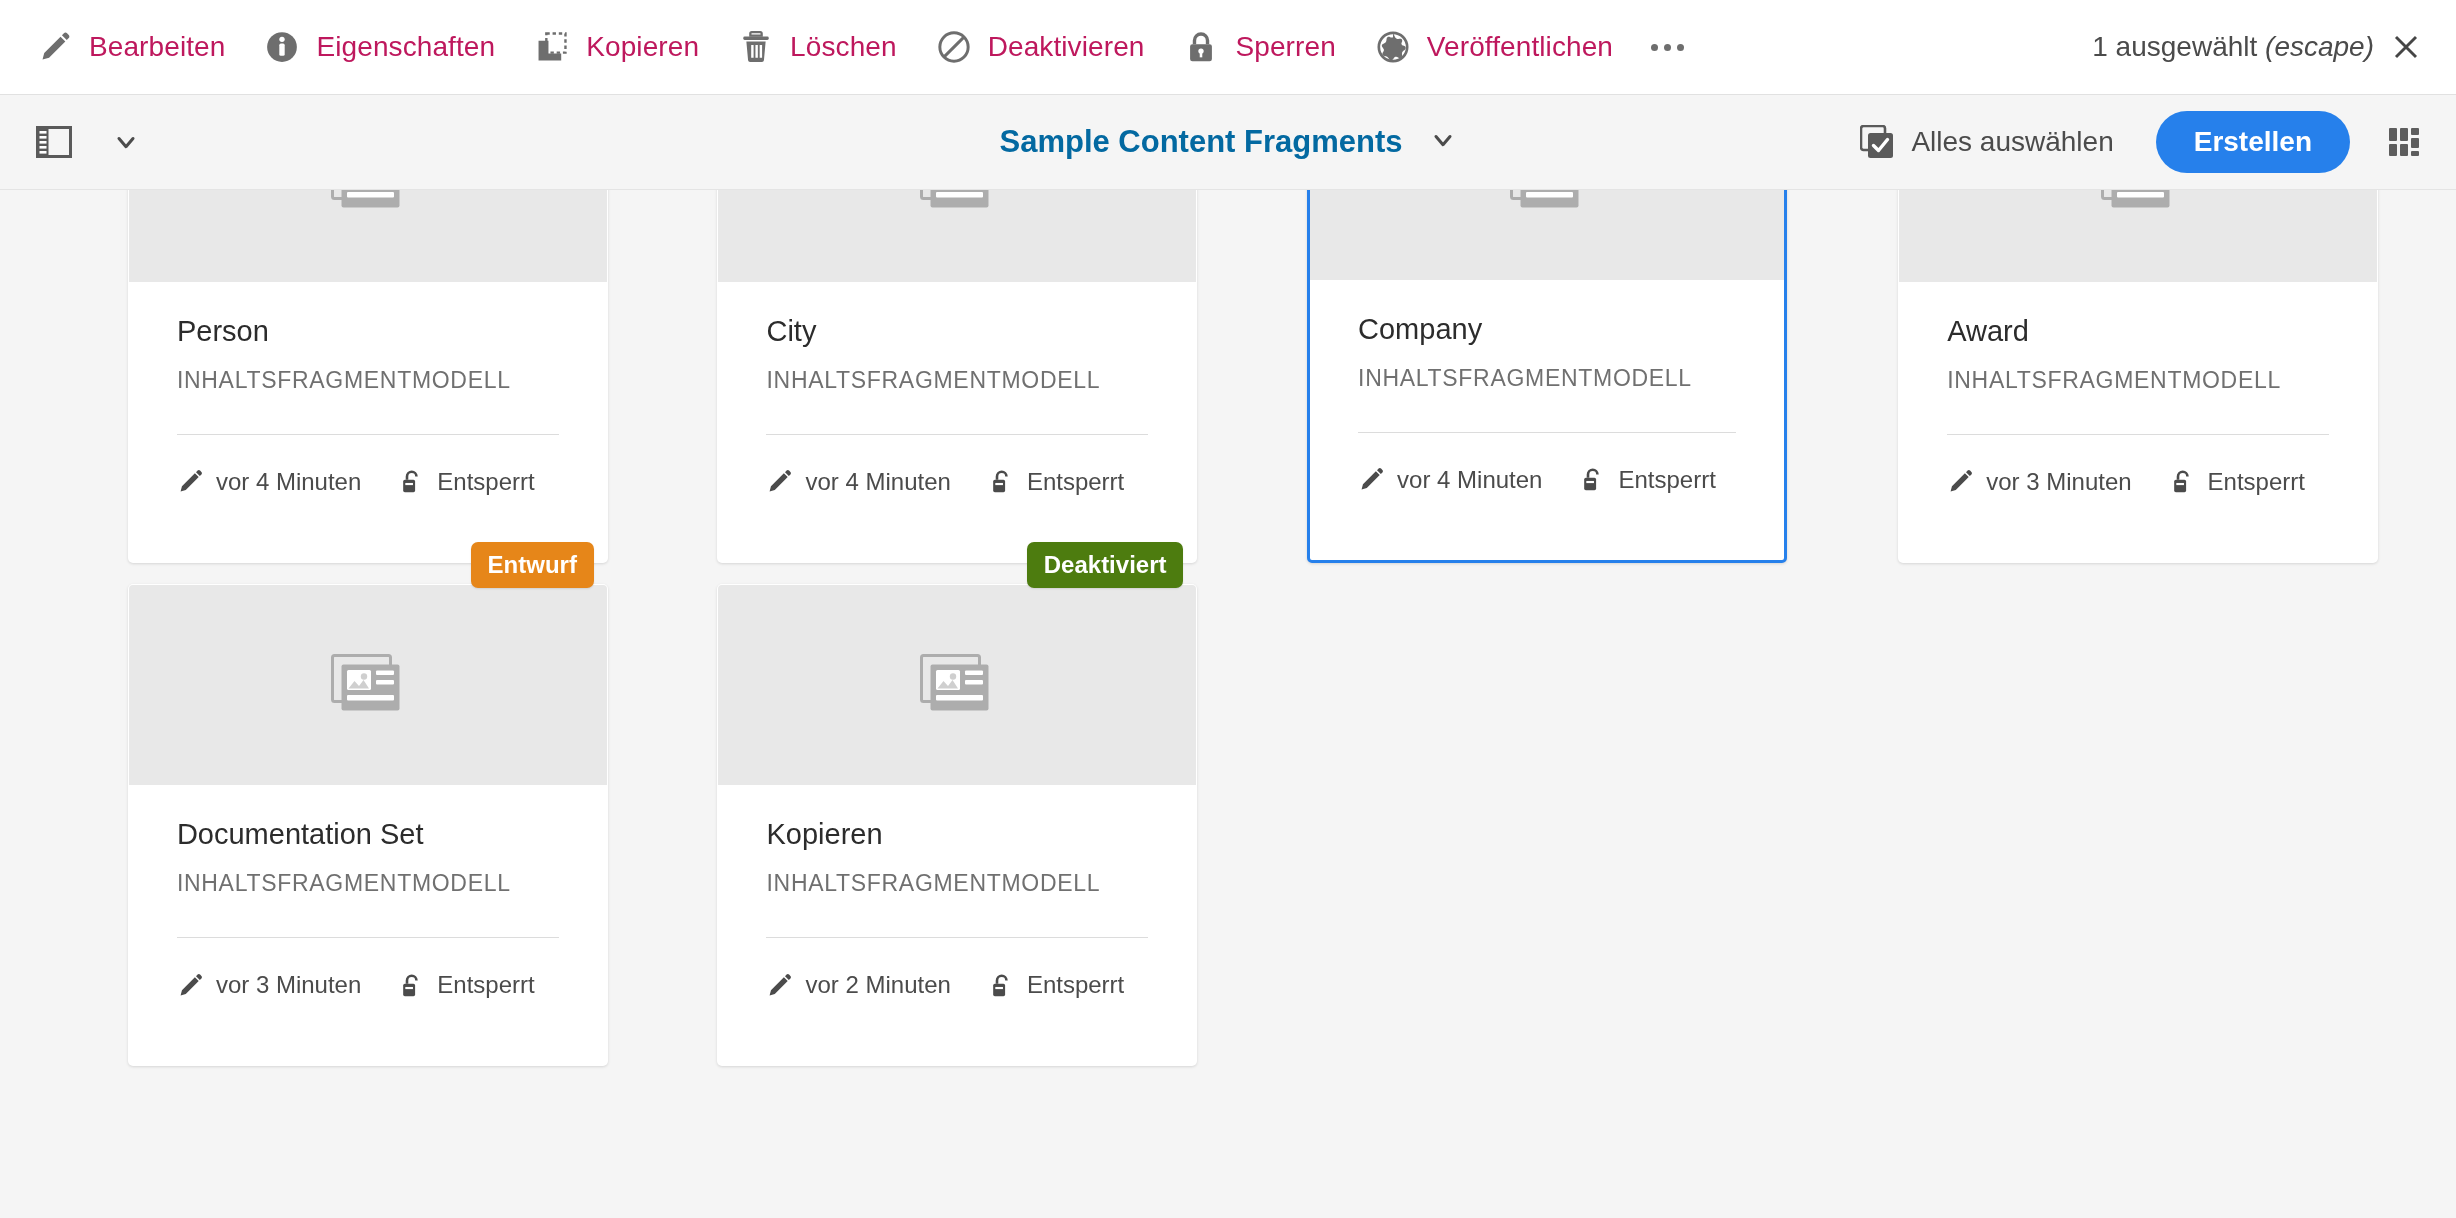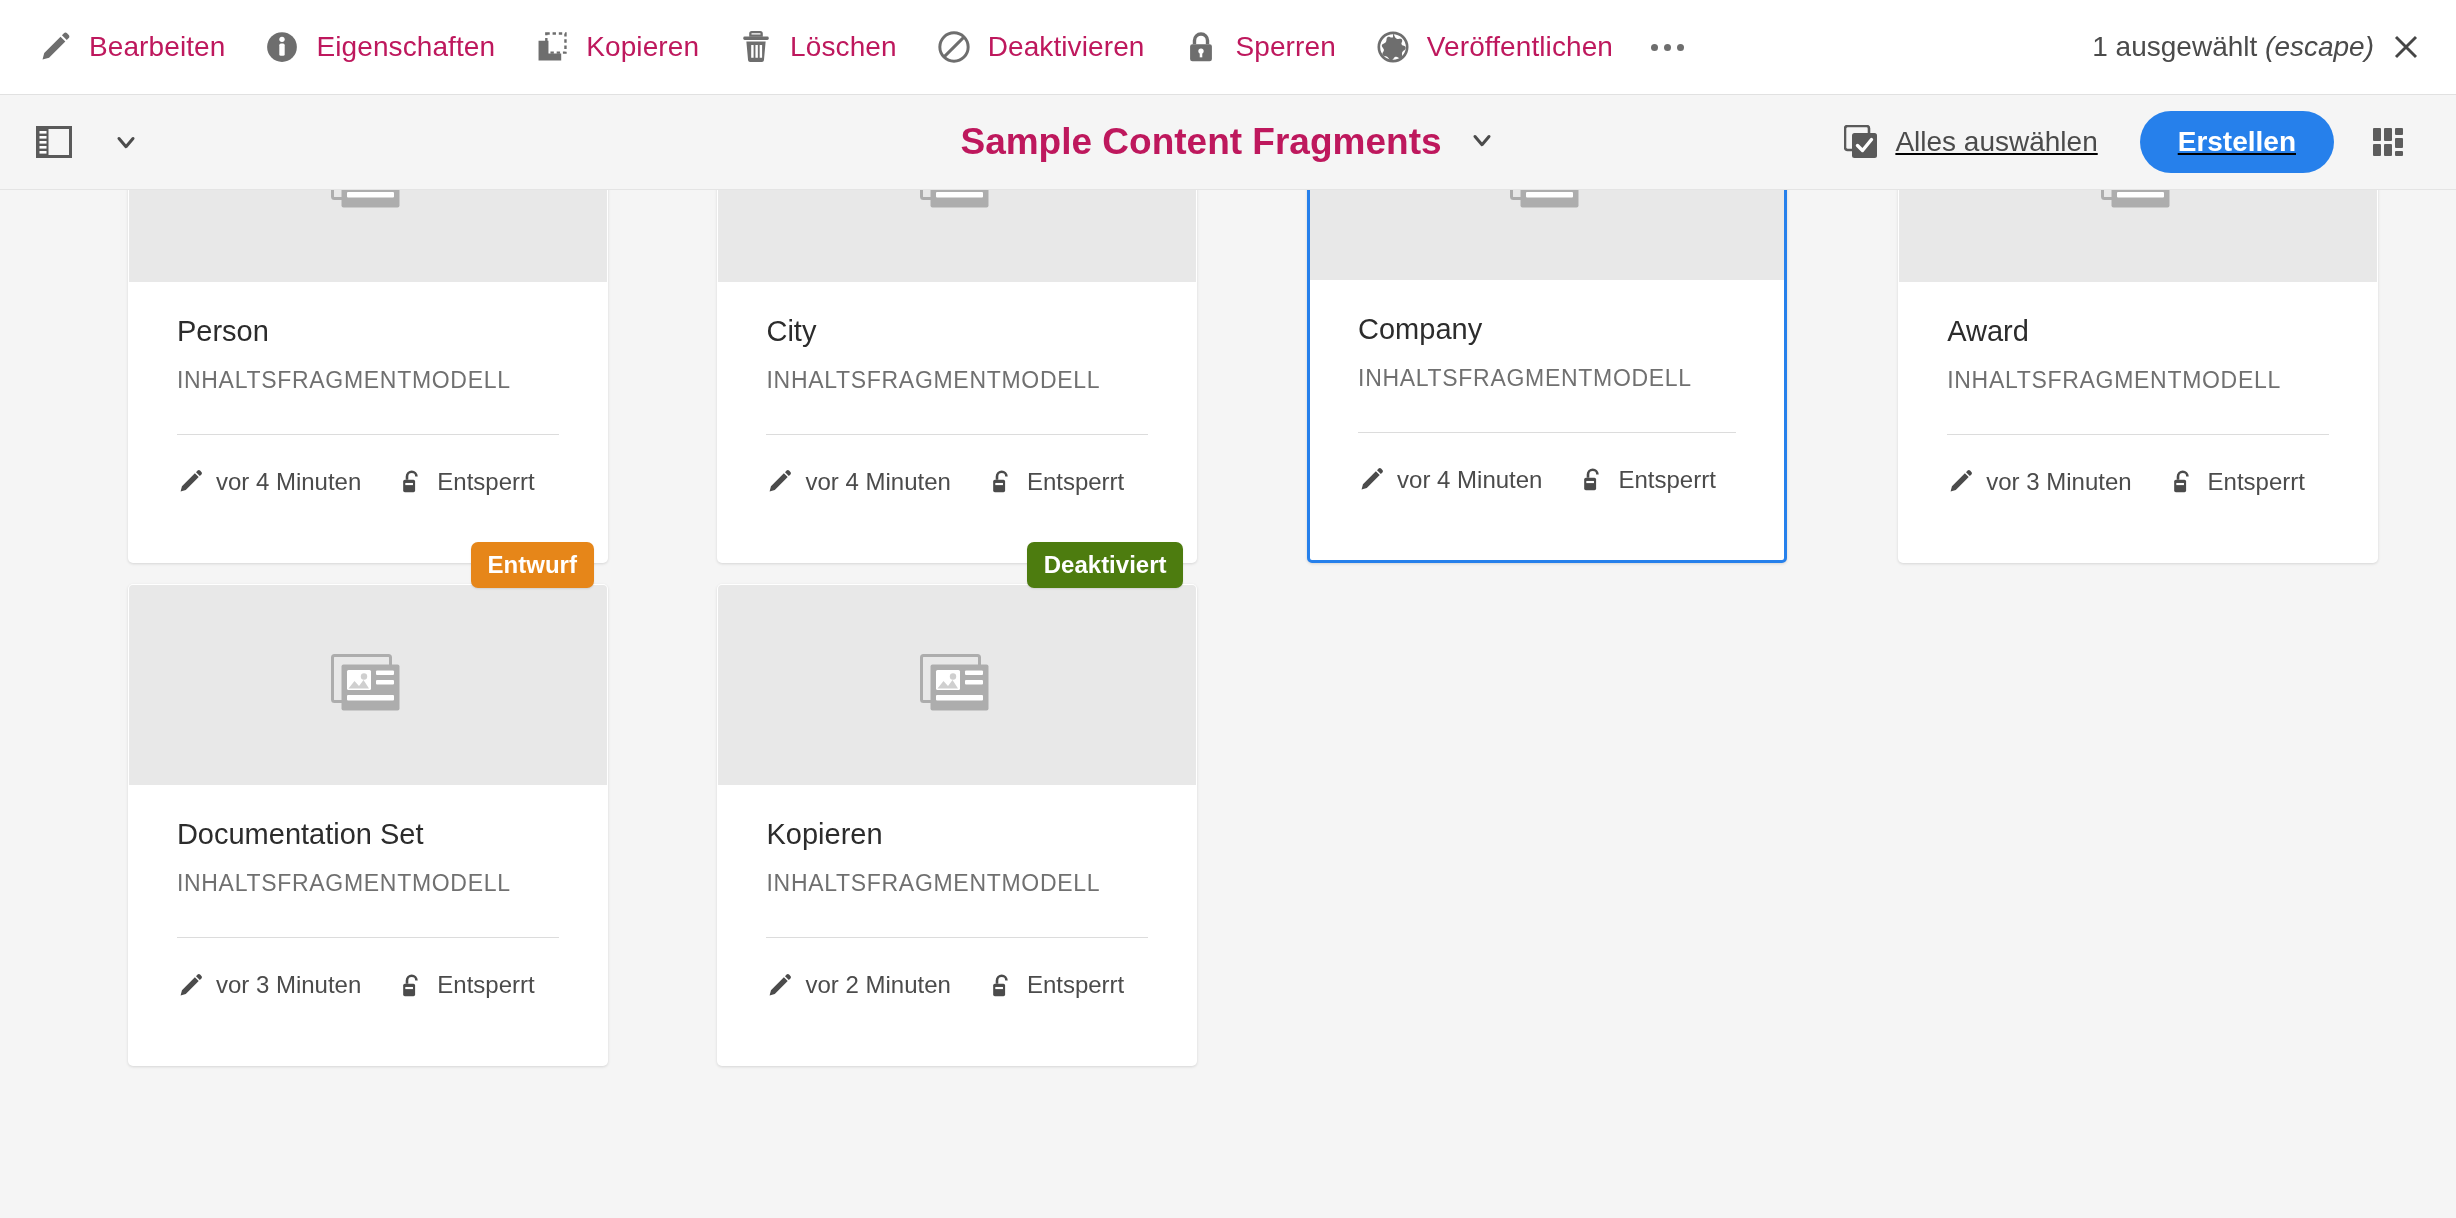--- a/index.html
+++ b/index.html
@@ -59,28 +59,28 @@
   }
   #rail-icon svg { width: 36px; height: 34px; }
   .chev svg { width: 28px; height: 28px; fill: none; stroke: #4b4b4b; stroke-width: 2.6; stroke-linecap: round; stroke-linejoin: round; }
 
   #title-zone {
     position: absolute; left: 0; right: 0; top: 0; bottom: 0;
     display: flex; align-items: center; justify-content: center;
     gap: 26px; pointer-events: none;
   }
   #header-title {
-    font-size: 37px; font-weight: bold; color: #be185d;
+    font-size: 31px; font-weight: bold; color: #0369a1;
     pointer-events: auto; cursor: default;
   }
   #title-chev { pointer-events: auto; cursor: pointer; }
 
   #header-right {
     margin-left: auto; display: flex; align-items: center;
-    gap: 26px; padding-right: 40px; z-index: 2; text-decoration: underline;
+    gap: 26px; padding-right: 24px; z-index: 2;
   }
   #select-all {
     display: flex; align-items: center; gap: 17px;
     height: 60px; padding: 0 16px; border-radius: 4px; cursor: pointer;
     font-size: 28px; color: #4b4b4b; white-space: nowrap;
   }
   #select-all svg { width: 34px; height: 34px; flex: none; }
   #create-btn {
     height: 62px; padding: 0 38px;
     background: #2680eb; color: #ffffff;

